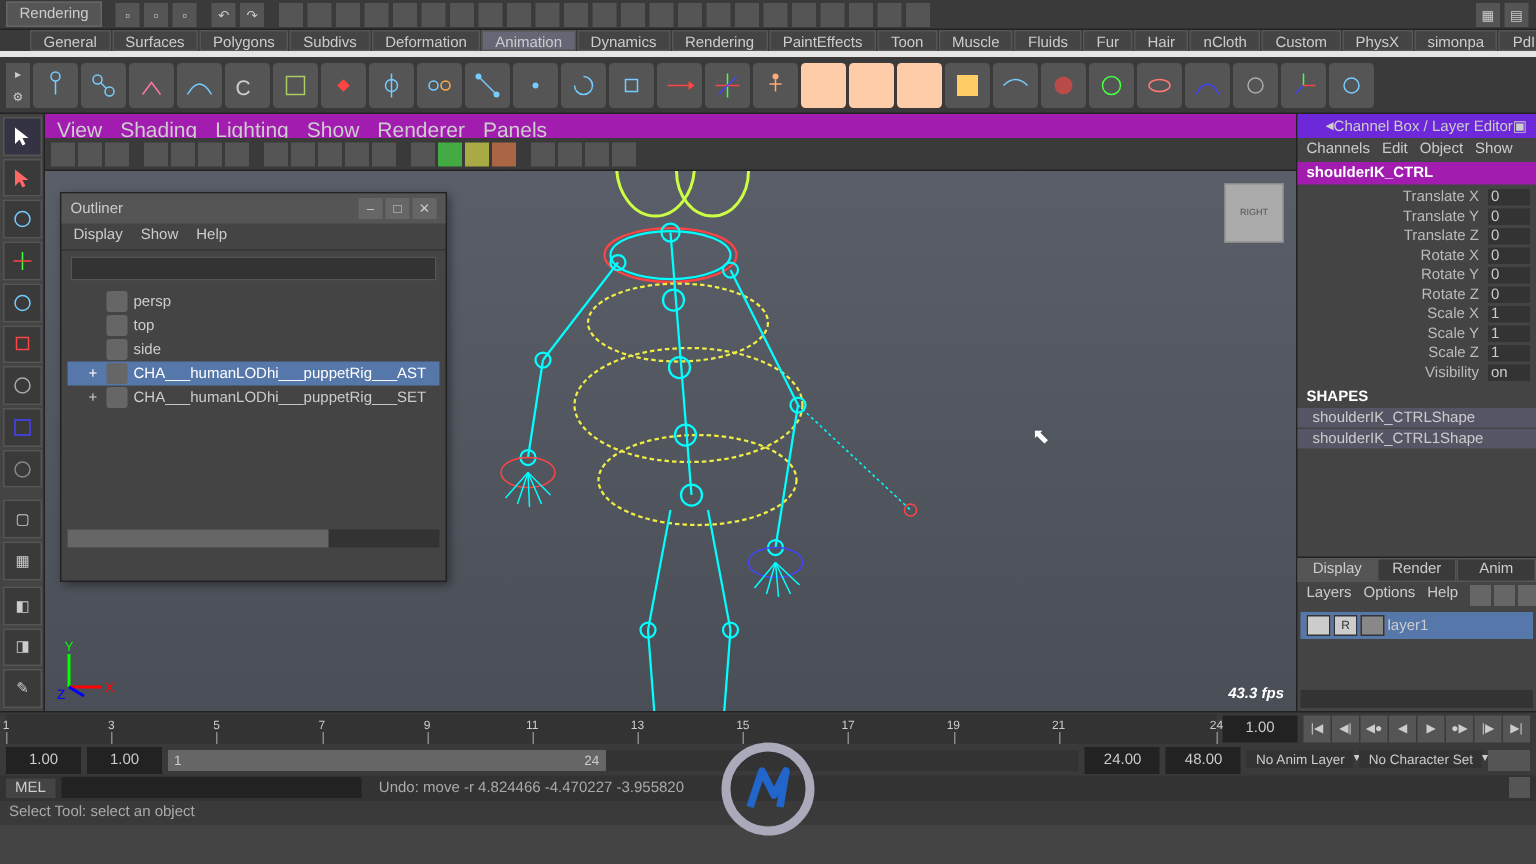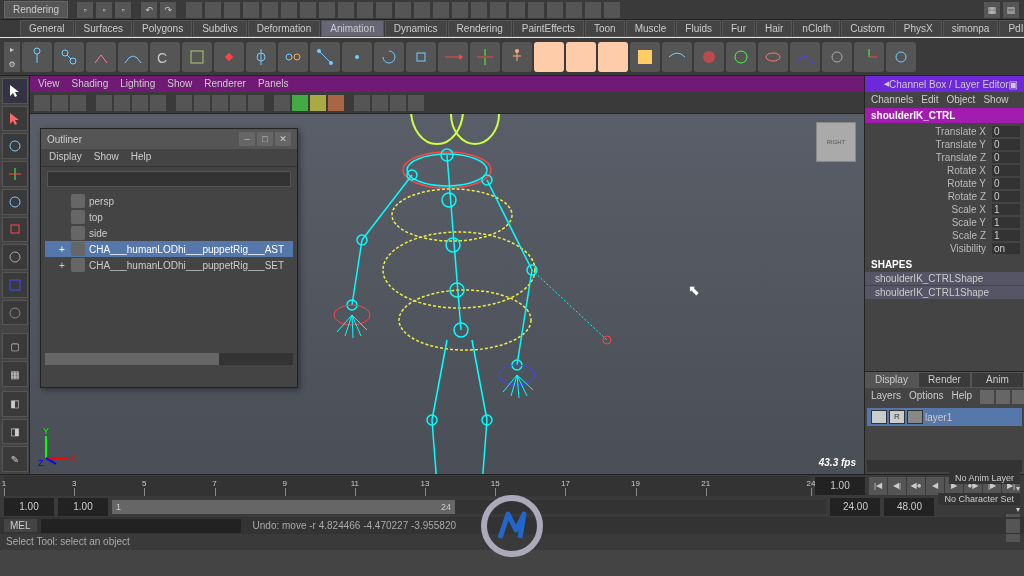--- a/index.html
+++ b/index.html
@@ -4,36 +4,36 @@
 <style>
 * { margin: 0; padding: 0; box-sizing: border-box; font-family: Arial, sans-serif; user-select: none; }
 body { width: 1024px; height: 576px; background: #444; color: #ccc; font-size: 10px; overflow: hidden; position: relative; }
 
 
 .top-bar { height: 20px; background: #3a3a3a; display: flex; align-items: center; padding: 0 4px; border-bottom: 1px solid #222; }
 .top-bar .dropdown { background: #555; padding: 2px 8px; margin-right: 8px; border: 1px solid #666; font-size: 10px; }
 .top-bar .icon-btn { width: 16px; height: 16px; margin: 0 1px; background: #555; display: inline-flex; align-items: center; justify-content: center; font-size: 9px; }
 
 
-.module-tabs { height: 18px; background: #3a3a3a; display: flex; padding-left: 20px; border-bottom: 1px solid #e5e5e5; }
+.module-tabs { height: 18px; background: #3a3a3a; display: flex; padding-left: 20px; border-bottom: 4px solid #e5e5e5; }
 .module-tabs .tab { padding: 2px 8px; background: #444; border: 1px solid #555; margin-right: 1px; font-size: 10px; cursor: pointer; }
 .module-tabs .tab.active { background: #667; }
 
 
 .shelf { height: 38px; background: #3a3a3a; display: flex; align-items: center; padding: 2px 4px; border-bottom: 1px solid #222; gap: 2px; }
 .shelf .shelf-icon { width: 30px; height: 30px; background: #555; border-radius: 3px; display: flex; align-items: center; justify-content: center; }
 .shelf svg { width: 24px; height: 24px; }
 
 
 .main-area { display: flex; height: 398px; }
 .toolbox { width: 30px; background: #444; border-right: 1px solid #222; display: flex; flex-direction: column; padding: 2px; gap: 2px; }
 .toolbox .tool { width: 26px; height: 26px; background: #3a3a3a; border: 1px solid #555; display: flex; align-items: center; justify-content: center; }
 
 .viewport-container { flex: 1; display: flex; flex-direction: column; background: #555; position: relative; }
-.view-menu { height: 16px; background: #701a75; display: flex; gap: 12px; padding: 2px 8px; font-size: 10px; }
+.view-menu { height: 16px; background: #a21caf; display: flex; gap: 12px; padding: 2px 8px; font-size: 14px; }
 .view-toolbar { height: 22px; background: #3a3a3a; display: flex; align-items: center; padding: 0 4px; gap: 2px; border-bottom: 1px solid #222; }
 .view-toolbar .vbtn { width: 16px; height: 16px; background: #555; }
 .viewport { flex: 1; background: linear-gradient(180deg, #5a5e68 0%, #4a4e56 100%); position: relative; overflow: hidden; }
 .axis-gizmo { position: absolute; bottom: 8px; left: 8px; width: 40px; height: 40px; }
 .fps { position: absolute; bottom: 6px; right: 8px; color: #fff; font-size: 10px; font-weight: bold; font-style: italic; }
 .view-cube { position: absolute; top: 8px; right: 8px; width: 40px; height: 40px; background: #aaa; border: 1px solid #888; transform: rotate(0deg); display:flex; align-items:center; justify-content:center; font-size:6px; color:#555; }
 
 
 .outliner { position: absolute; top: 14px; left: 10px; width: 258px; height: 260px; background: #444; border: 1px solid #222; box-shadow: 2px 2px 6px rgba(0,0,0,0.4); z-index: 10; }
 .outliner .titlebar { height: 20px; background: #555; display: flex; align-items: center; padding: 0 6px; justify-content: space-between; }
@@ -74,21 +74,21 @@
 .time-slider { height: 24px; display: flex; align-items: center; padding: 0 4px; gap: 4px; }
 .time-ruler { flex: 1; height: 20px; background: #333; position: relative; display: flex; align-items: flex-end; }
 .time-ruler .tick { position: absolute; bottom: 0; width: 1px; height: 8px; background: #888; }
 .time-ruler .tick-lbl { position: absolute; bottom: 8px; font-size: 8px; transform: translateX(-50%); }
 .time-field { width: 50px; height: 18px; background: #222; text-align: center; line-height: 18px; }
 .playback { display: flex; gap: 1px; }
 .playback .pbtn { width: 18px; height: 18px; background: #555; text-align: center; line-height: 18px; font-size: 8px; }
 .range-slider { height: 20px; display: flex; align-items: center; padding: 0 4px; gap: 4px; }
 .range-bar { flex: 1; height: 14px; background: #333; position: relative; }
 .range-bar .range-handle { position: absolute; left: 0; width: 48%; height: 100%; background: #666; display: flex; justify-content: space-between; padding: 0 4px; font-size: 9px; align-items: center; }
-.anim-drops { display: flex; gap: 0; align-items:flex-end;flex-direction:column; }
+.anim-drops { display: flex; gap: 0; align-items:flex-start; }
 .anim-drops .drop { background: #333; padding: 1px 6px; font-size: 9px; }
 
 
 .cmd-area { height: 18px; background: #333; display: flex; align-items: center; padding: 0 4px; gap: 4px; font-size: 10px; }
 .cmd-area .mel { background: #444; padding: 1px 6px; }
 .cmd-area .cmdin { flex: 0 0 200px; height: 14px; background: #222; }
 .cmd-area .feedback { flex: 1; color: #aaa; padding-left: 8px; }
 
 
 .help-line { height: 16px; background: #3a3a3a; padding: 2px 6px; font-size: 10px; color: #aaa; }

